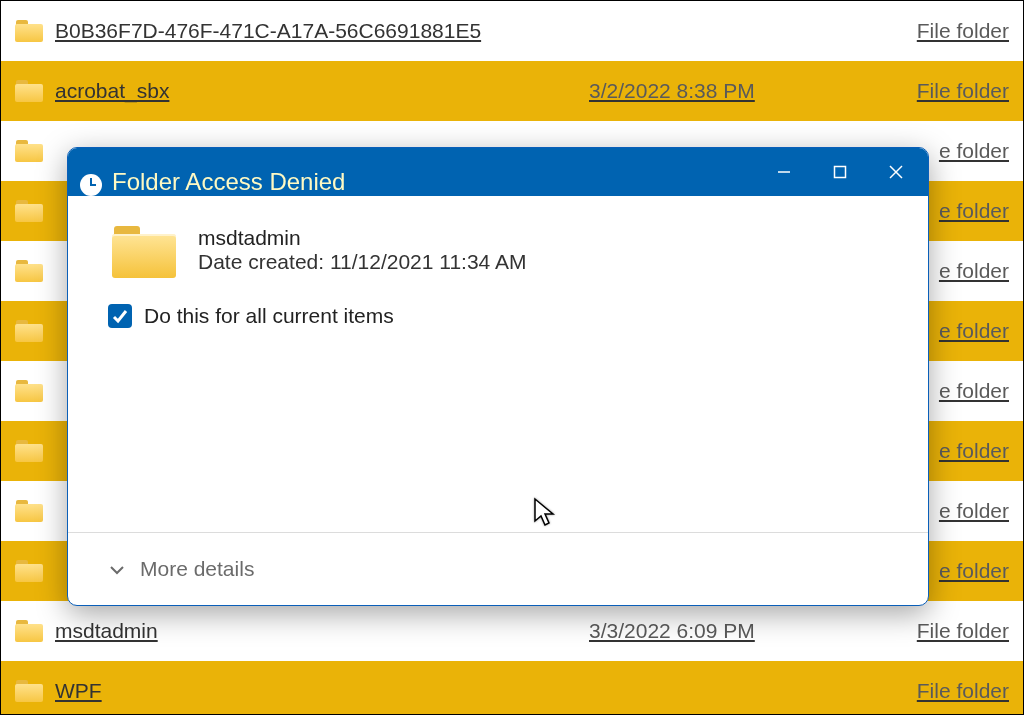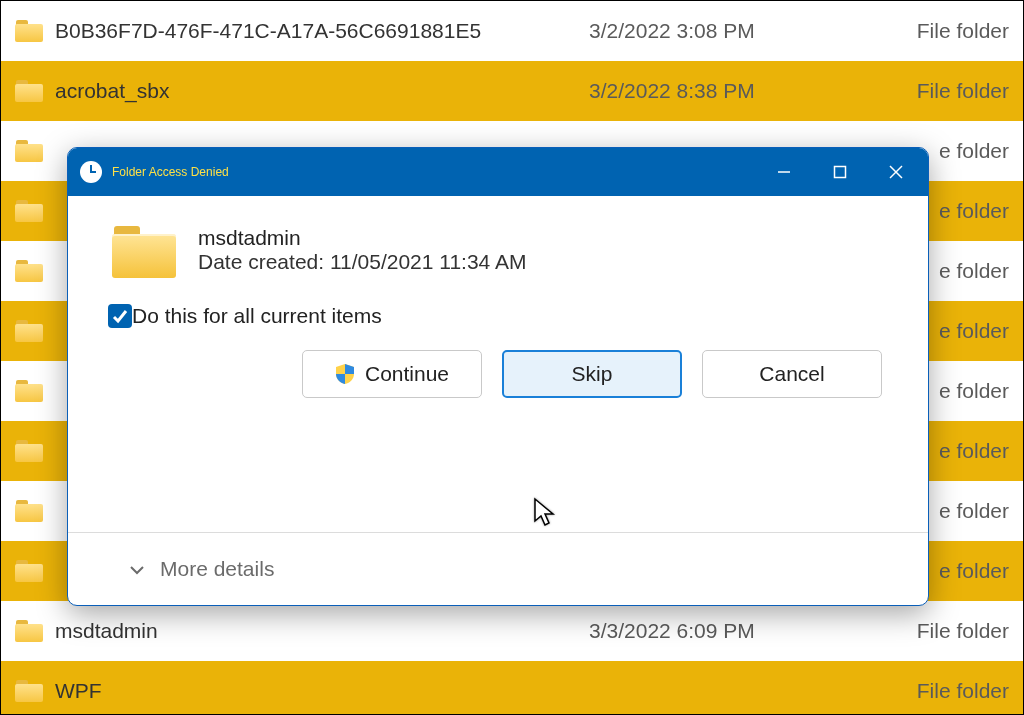--- a/index.html
+++ b/index.html
@@ -7,20 +7,21 @@
   body { background: #fff; position: relative; border: 1px solid #000; }
 
   
   .file-list { width: 100%; }
   .row {
     display: flex; align-items: center;
     height: 60px;
     padding: 4px 14px;
     font-size: 21px;
     color: #333;
+    text-decoration: underline;
   }
   .row.alt { background: #eab308; }
   .row .icon-cell { width: 40px; display:flex; align-items:center; }
   .row .name-cell { flex: 1 1 auto; white-space: nowrap; overflow:hidden; text-overflow:ellipsis; }
   .row .date-cell { width: 300px; color:#5a5a5a; }
   .row .type-cell { width: 120px; color:#5a5a5a; text-align:right; }
 
   
   .folder-icon { position: relative; width: 28px; height: 22px; }
   .folder-icon .tab {
@@ -49,23 +50,23 @@
   
   .dialog {
     position:absolute; left:66px; top:146px; width:862px; height:459px;
     background:#fff; border-radius:10px;
     box-shadow: 0 8px 30px rgba(0,0,0,.35);
     overflow:hidden;
     display:flex; flex-direction:column;
     border:1px solid #0a5fb9;
   }
   .titlebar {
-    height:48px; background:#0063b1; color:#fde047;
-    display:flex; align-items:center; padding:0 4px 0 12px;
-    font-size:12px; font-weight:400;
+    height:48px; background:#0063b1; color:#fef9c3;
+    display:flex; align-items:flex-end; padding:0 4px 0 12px;
+    font-size:24px; font-weight:400;
   }
   .titlebar .title-icon { width:22px; height:22px; margin-right:10px; position:relative; }
   .titlebar .title-icon .circle {
     width:22px; height:22px; border-radius:50%; background:#fff; position:relative;
   }
   .titlebar .title-icon .hand {
     position:absolute; left:10px; top:4px; width:2px; height:7px; background:#0063b1;
   }
   .titlebar .title-icon .hand2 {
     position:absolute; left:10px; top:10px; width:6px; height:2px; background:#0063b1;
@@ -76,21 +77,21 @@
     color:#fff; font-size:16px;
   }
   .winbtn svg { stroke:#fff; }
 
   .dlg-body { padding: 30px 40px 0 40px; flex:1; font-size:21px; color:#222; }
   .dlg-msg { margin-bottom: 18px; }
   .dlg-item { display:flex; gap:22px; align-items:flex-start; margin-bottom:26px; margin-left:4px;}
   .dlg-item .meta .name { font-size:21px; }
   .dlg-item .meta .date { font-size:21px; color:#333; }
 
-  .check-row { display:flex; align-items:center; gap:0; margin-bottom:22px; }
+  .check-row { display:flex; align-items:center; gap:12px; }
   .checkbox {
     width:24px; height:24px; border-radius:4px; background:#0063b1;
     display:flex; align-items:center; justify-content:center;
   }
   .checkbox svg { stroke:#fff; stroke-width:3; fill:none; }
 
   .btn-row { display:flex; gap:20px; justify-content:flex-end; padding-right:6px; }
   .btn {
     height:48px; min-width:180px; border:1px solid #c9c9c9; border-radius:5px;
     background:#fff; font-size:21px; color:#222;
@@ -98,21 +99,21 @@
   }
   .btn.primary { border:2px solid #1a80d8; background:#e6f2fb; }
   .shield {
     width:20px; height:22px; position:relative;
   }
   .shield svg { display:block; }
 
   .sep { height:1px; background:#dcdcdc; margin:24px 0 0 0; }
   .more-row {
     display:flex; align-items:center; gap:14px;
-    padding:24px 60px; color:#6b6b6b; font-size:21px;
+    padding:24px 40px; color:#6b6b6b; font-size:21px;
   }
   .chev { width:18px; height:18px; }
   .chev svg { stroke:#6b6b6b; stroke-width:2; fill:none; }
 
   
   .cursor {
     position:absolute; left:532px; top:496px; width:26px; height:32px; pointer-events:none;
   }
   .cursor svg { filter: drop-shadow(0 0 1px rgba(0,0,0,.4)); }
 </style>
@@ -122,21 +123,20 @@
 <div class="file-list">
 
   <div class="row">
     <div class="icon-cell">
         <div class="folder-icon">
           <div class="tab"></div>
           <div class="body"></div>
         </div>
       </div>
     <div class="name-cell">B0B36F7D-476F-471C-A17A-56C6691881E5</div>
-    <div class="date-cell">3/2/2022 3:08 PM</div>
     <div class="type-cell">File folder</div>
   </div>
   <div class="row alt">
     <div class="icon-cell">
         <div class="folder-icon">
           <div class="tab"></div>
           <div class="body"></div>
         </div>
       </div>
     <div class="name-cell">acrobat_sbx</div>
@@ -282,52 +282,33 @@
 
   <div class="dlg-body">
 
     <div class="dlg-item">
       <div class="big-folder">
         <div class="tab"></div>
           <div class="body"></div>
       </div>
       <div class="meta">
         <div class="name">msdtadmin</div>
-        <div class="date">Date created: 11/05/2021 11:34 AM</div>
+        <div class="date">Date created: 11/12/2021 11:34 AM</div>
       </div>
     </div>
 
     <div class="check-row">
       <div class="checkbox">
         <svg width="16" height="16">
             <polyline points="2,9 6,13 14,3"></polyline>
           </svg>
       </div>
       <div>Do this for all current items</div>
     </div>
 
-    <div class="btn-row">
-      <div class="btn">
-        <span class="shield">
-          <svg width="20" height="22" viewBox="0 0 20 22">
-            <path d="M10 1 L19 4 V11 C19 16 15 20 10 21 C5 20 1 16 1 11 V4 Z" fill="#ffd24a"></path>
-            <path d="M10 1 L19 4 V11 H10 Z" fill="#2f8ae0"></path>
-            <path d="M10 11 H19 C19 16 15 20 10 21 Z" fill="#2f8ae0" opacity="0"></path>
-            <path d="M1 11 H10 V21 C5 20 1 16 1 11 Z" fill="#2f8ae0"></path>
-          </svg>
-        </span>
-        <span>Continue</span>
-      </div>
-      <div class="btn primary">
-        <span>Skip</span>
-      </div>
-      <div class="btn">
-        <span>Cancel</span>
-      </div>
-    </div>
   </div>
 
   <div class="sep"></div>
   <div class="more-row">
     <span class="chev">
       <svg width="18" height="18">
           <polyline points="3,6 9,12 15,6"></polyline>
         </svg>
     </span>
     <span>More details</span>

